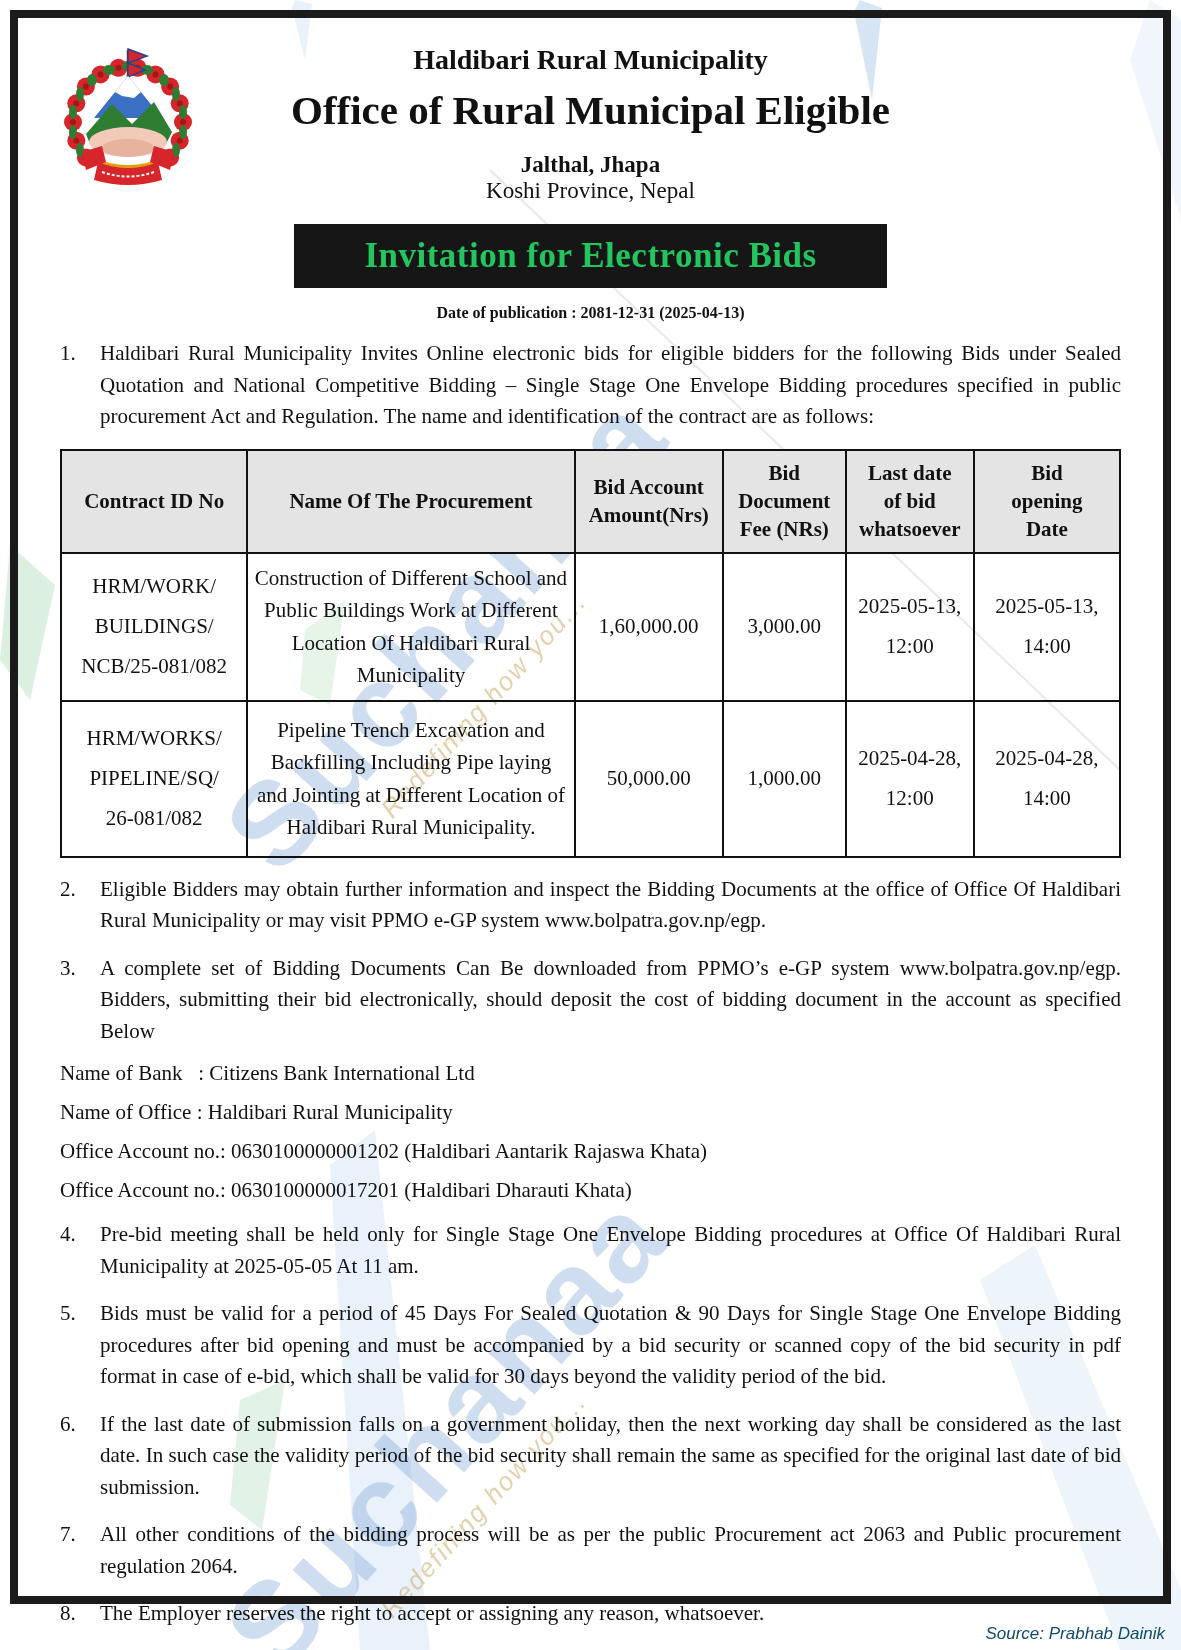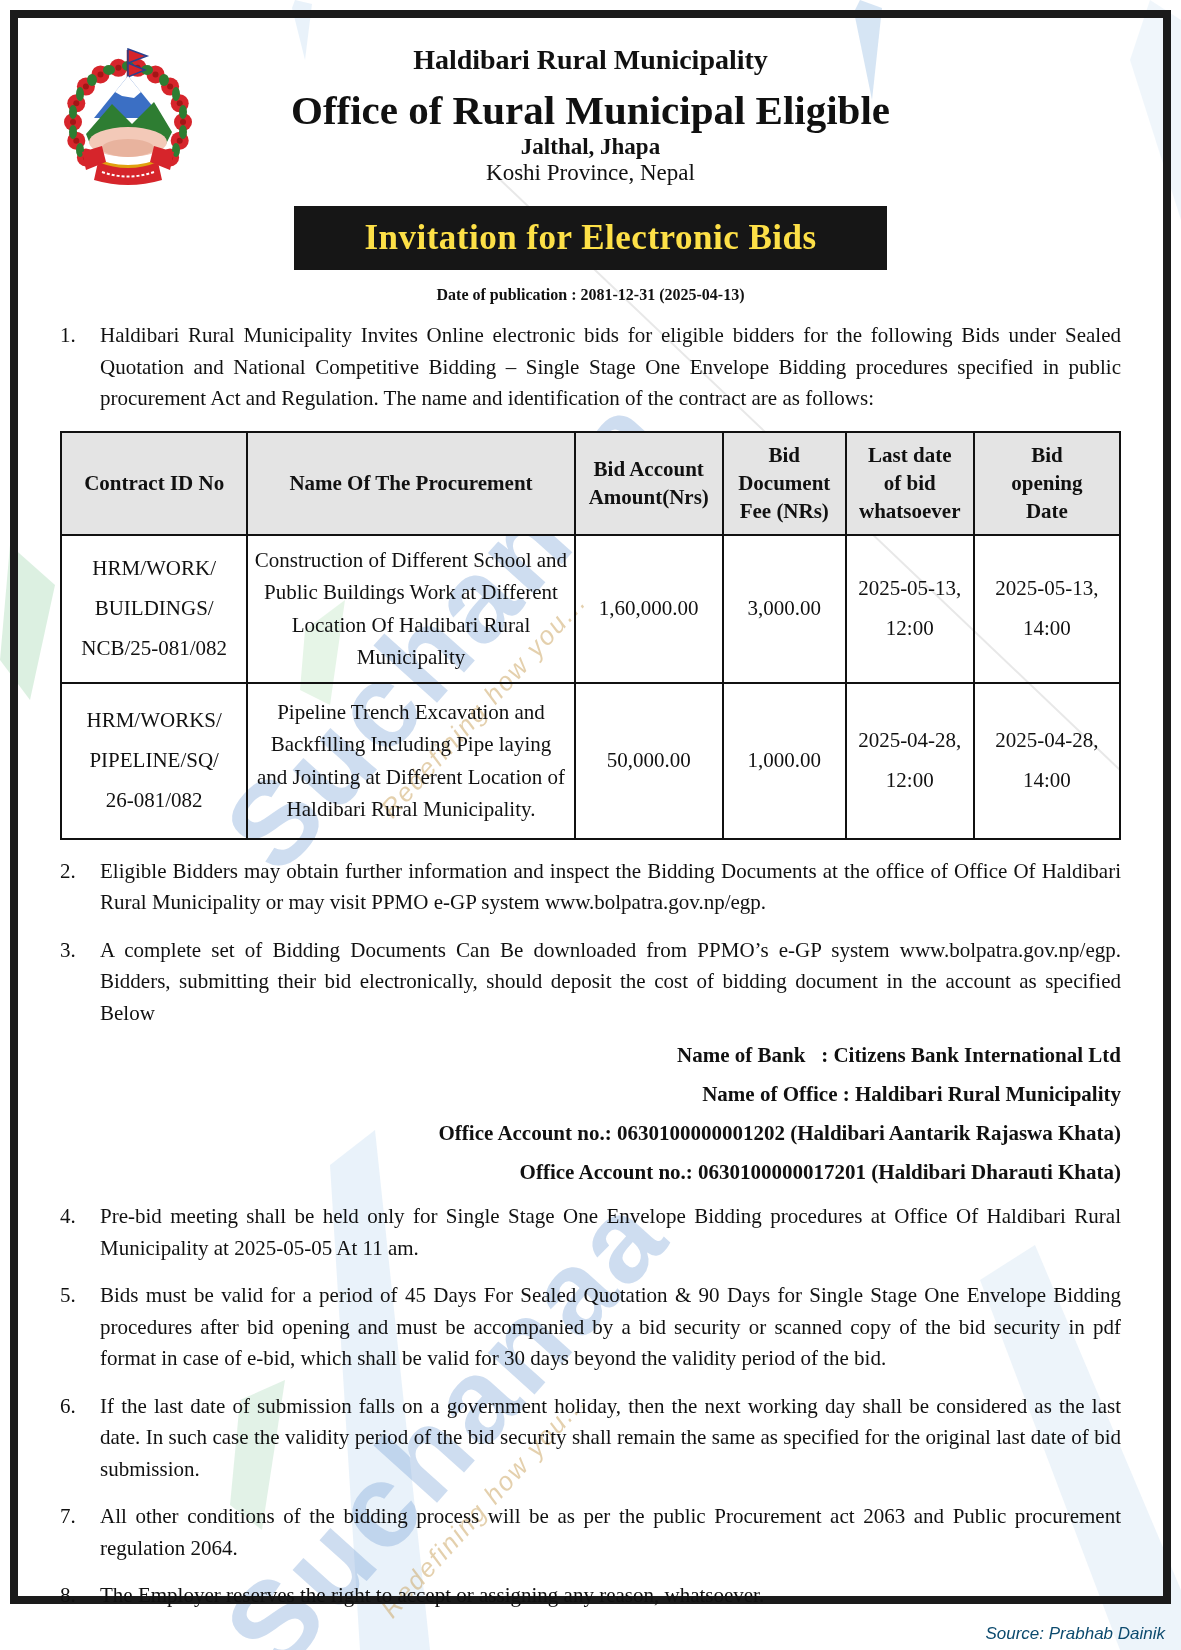--- a/index.html
+++ b/index.html
@@ -14,40 +14,40 @@
           letter-spacing:2px;color:rgba(205,170,105,0.55);margin-left:120px;margin-top:-6px;}
   
   .frame{position:absolute;left:10px;top:10px;width:1145px;height:1578px;
          border:8px solid #1b1b1b;background:transparent;z-index:1;}
   .content{position:relative;width:100%;height:100%;box-sizing:border-box;
            padding:16px 42px 0 42px;z-index:2;}
   .emblem{position:absolute;left:40px;top:26px;width:140px;height:152px;}
   .hdr{text-align:center;}
   .hdr-muni{font-size:28px;font-weight:bold;margin-top:10px;}
   .hdr-office{font-size:41px;font-weight:bold;margin-top:10px;}
-  .hdr-place{font-size:23px;font-weight:bold;}
+  .hdr-place{font-size:23px;font-weight:bold;margin-top:18px;}
   .hdr-prov{font-size:23px;font-weight:normal;}
   .banner-wrap{text-align:center;margin-top:20px;}
-  .banner{display:inline-block;background:#161616;color:#fde047;font-size:35px;font-weight:bold;
+  .banner{display:inline-block;background:#161616;color:#22c55e;font-size:35px;font-weight:bold;
           padding:12px 70px;letter-spacing:0.5px;}
   .pubdate{text-align:center;font-size:16px;font-weight:bold;margin-top:16px;}
   .li{display:flex;margin-top:16px;font-size:21px;line-height:1.5;}
   .li .num{flex:0 0 40px;}
   .li .txt{flex:1;text-align:justify;}
   table.bids{width:100%;border-collapse:collapse;margin-top:16px;}
   table.bids th,table.bids td{border:2.5px solid #111;text-align:center;vertical-align:middle;
           font-size:21px;padding:8px 6px;}
   table.bids th{background:#e4e4e4;font-weight:bold;line-height:1.35;}
   .pre{white-space:pre-line;}
   td.pre{line-height:1.9;}
   td.name-cell{line-height:1.55;padding:10px 12px;}
   thead th{height:78px;}
   tbody tr:nth-child(1) td{height:128px;}
   tbody tr:nth-child(2) td{height:138px;}
-  .bank{font-weight:bold;font-size:21px;text-align:right;}
+  .bank{font-weight:normal;font-size:21px;}
   .bank .bline{margin-top:14px;white-space:pre-wrap;}
   .source{position:absolute;right:16px;bottom:6px;font-family:"Liberation Sans", sans-serif;
           font-style:italic;font-size:17px;color:#0c4a6e;z-index:2;}
 </style>
 </head>
 <body>
 
 <div class="page">
 
   <svg class="bg-decor" width="1181" height="1650" viewBox="0 0 1181 1650">

